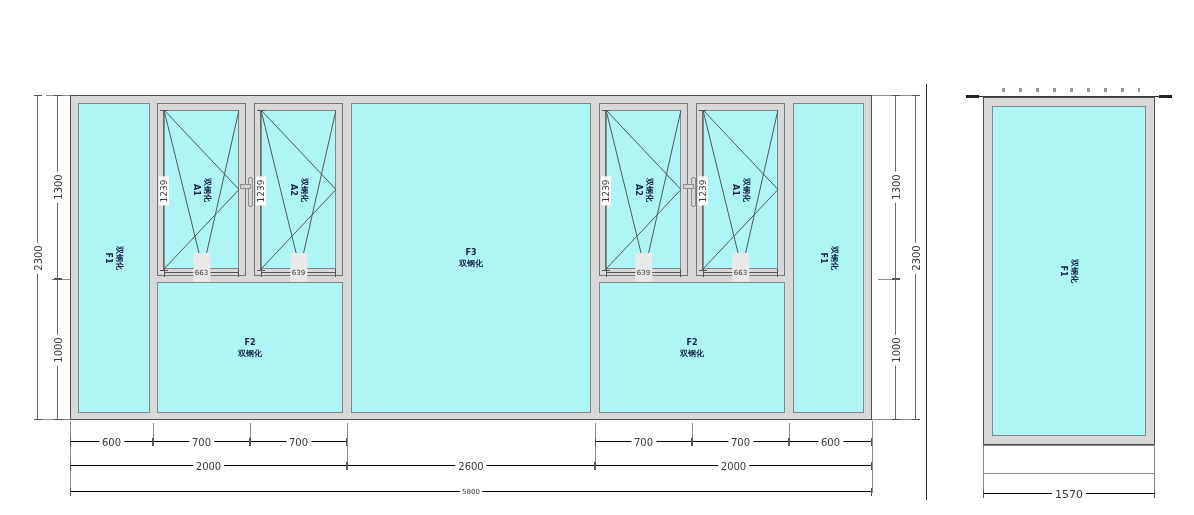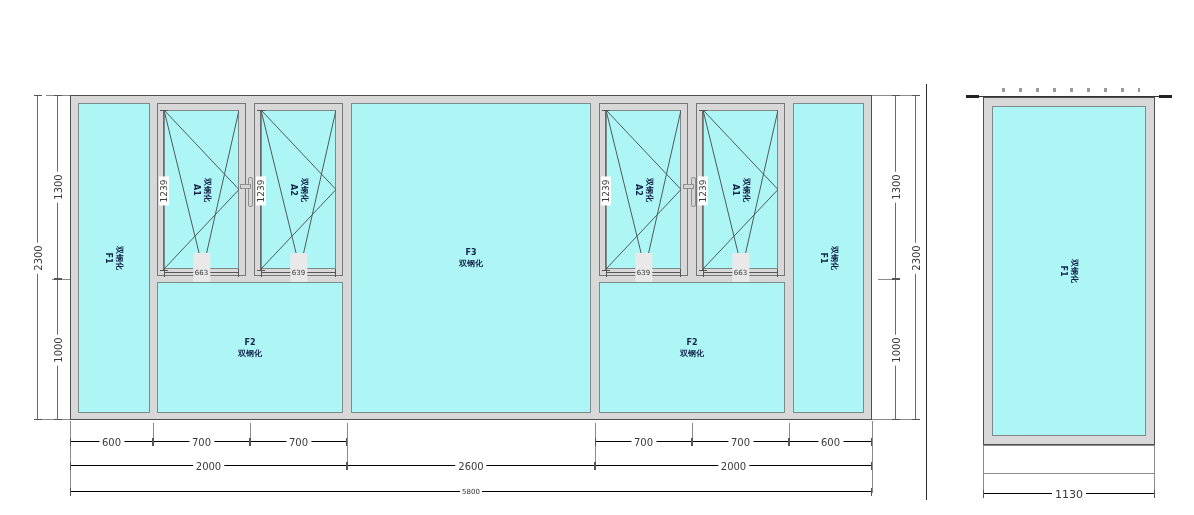--- a/index.html
+++ b/index.html
@@ -257,16 +257,16 @@
       <div class="plabel rot">
         <div>双钢化</div>
         <div>F1</div>
       </div>
     </div>
   </div>
   <div style="position:absolute;left:983px;top:445px;width:172px;height:29px;background:#fff;border:1px solid #8a8a8a;box-sizing:border-box;"></div>
   <div class="ext" style="left:983px;top:474px;width:1px;height:22px;"></div>
   <div class="ext" style="left:1154px;top:474px;width:1px;height:22px;"></div>
   <div class="dimh" style="left:983px;top:493px;width:172px;">
-    <span style="font-size:11px;">1130</span>
+    <span style="font-size:11px;">1570</span>
     </div>
 
 </div>
 
 </body></html>

